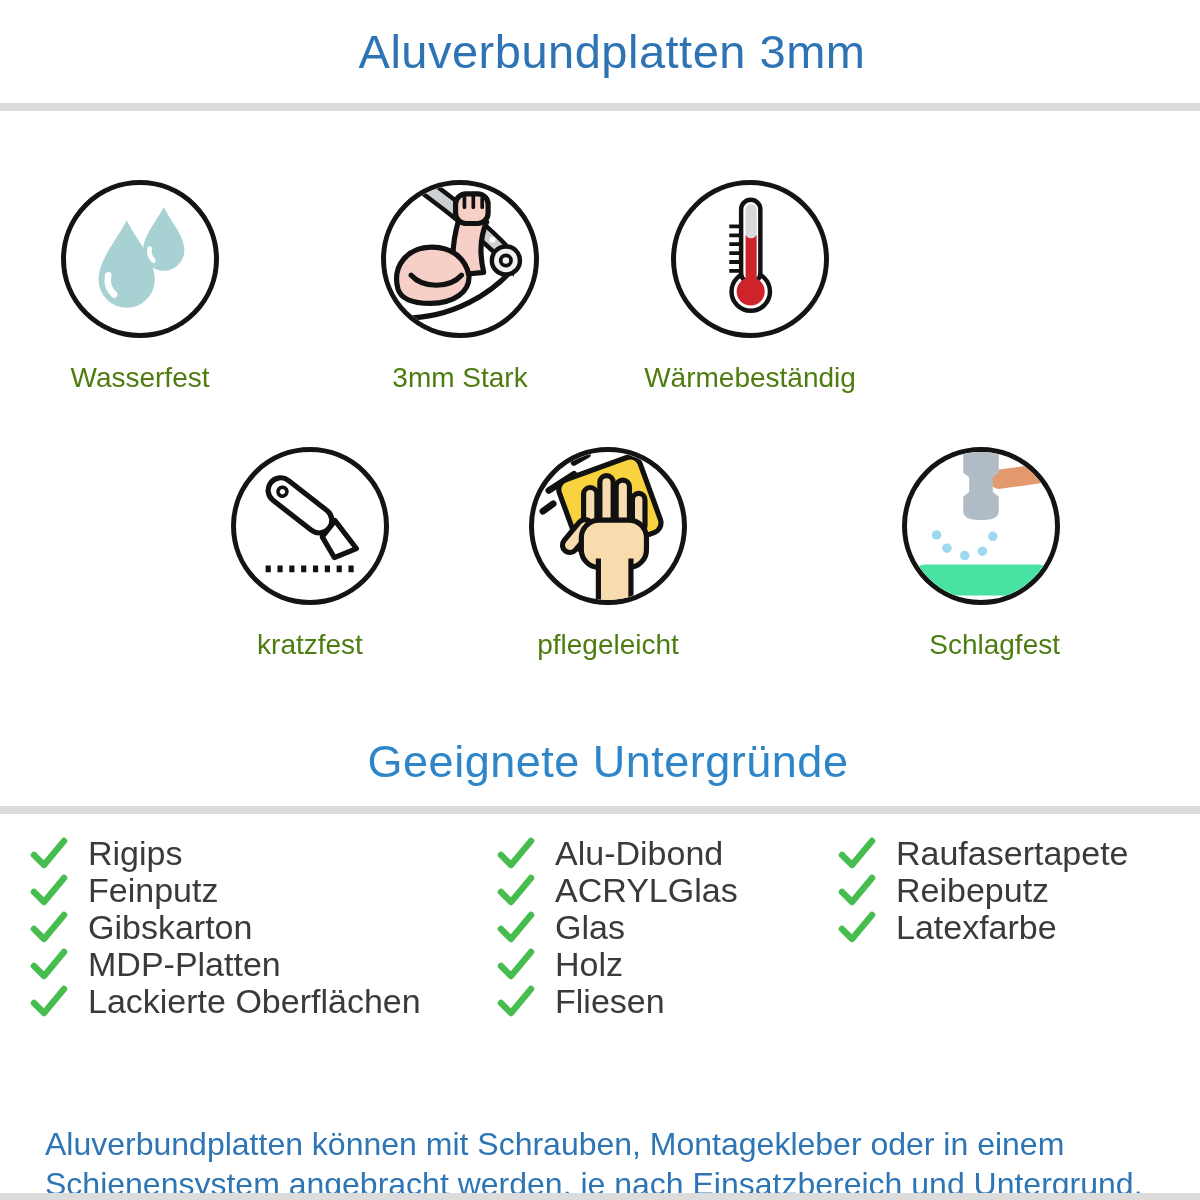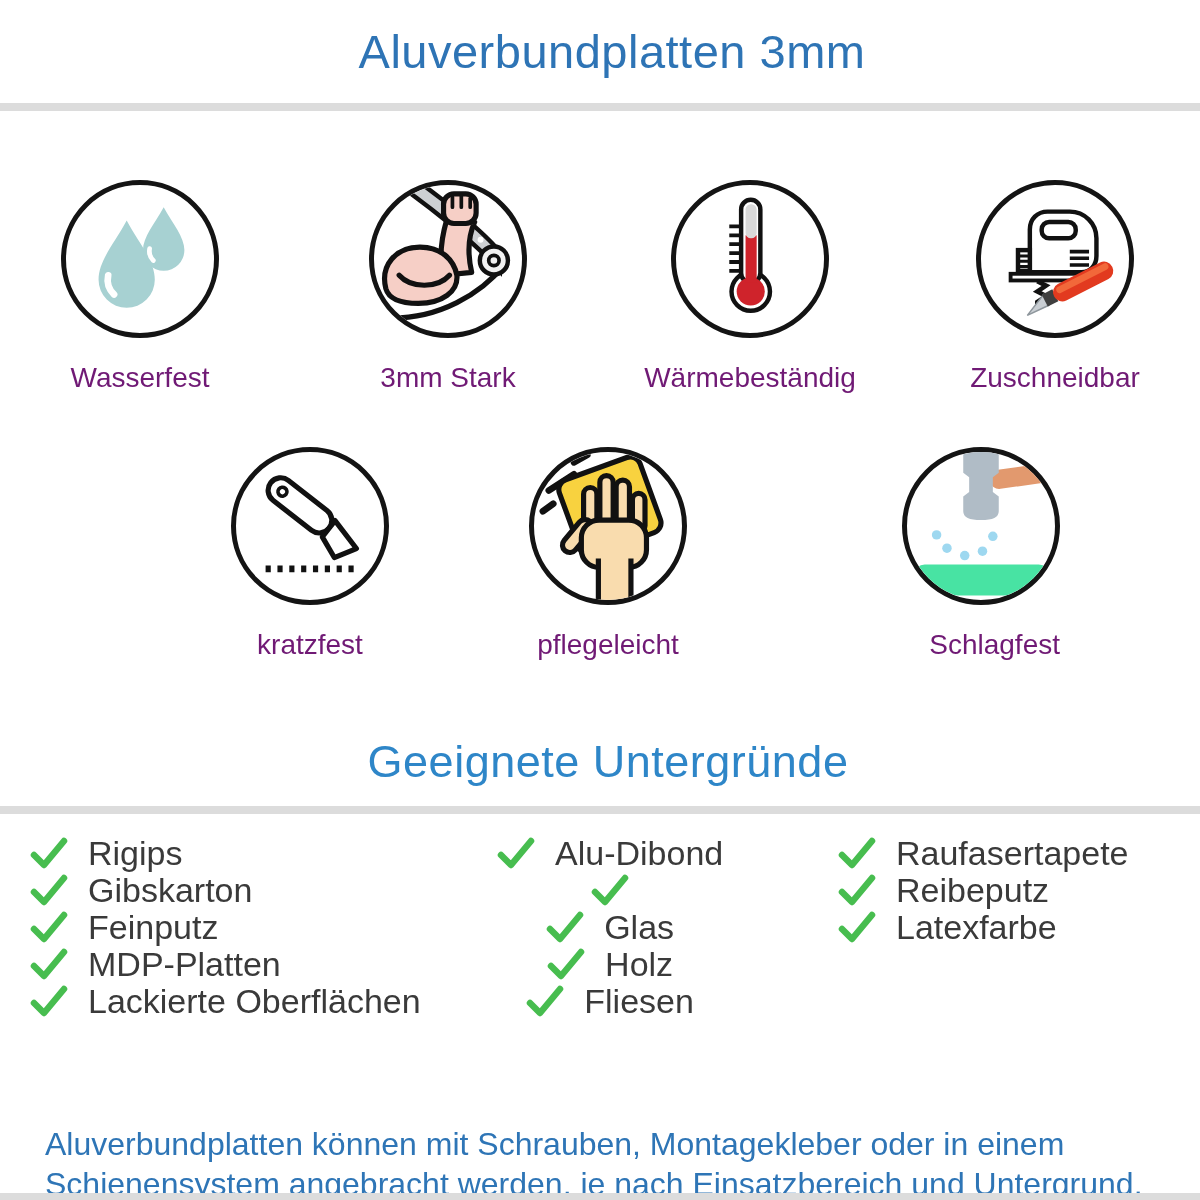--- a/index.html
+++ b/index.html
@@ -8,25 +8,25 @@
   .main-title{position:absolute;top:24px;left:0;width:100%;text-align:center;
         font-size:47px;color:#2e74b5;letter-spacing:0.5px;padding-left:12px;}
   .divider{position:absolute;left:0;width:100%;height:8px;background:#dcdcdc;}
   .divider.d1{top:103px;}
   .divider.d2{top:806px;}
   .divider.d3{top:1193px;height:7px;}
   .feature{position:absolute;width:280px;display:flex;flex-direction:column;align-items:center;}
   .circle{width:148px;height:148px;border:5px solid #141414;border-radius:50%;
         background:#fff;overflow:hidden;flex:0 0 auto;}
   .circle svg{width:100%;height:100%;display:block;}
-  .feature-label{margin-top:24px;font-size:28px;color:#701a75;white-space:nowrap;}
+  .feature-label{margin-top:24px;font-size:28px;color:#4d7c0f;white-space:nowrap;}
   .section-title{position:absolute;top:736px;left:8px;width:100%;text-align:center;
         font-size:45px;color:#2e86c8;letter-spacing:0.5px;}
   .surf-col{position:absolute;top:836px;display:flex;flex-direction:column;gap:3px;}
-  .surf-col.c1{left:30px;} .surf-col.c2{left:497px;align-items:center;} .surf-col.c3{left:838px;}
+  .surf-col.c1{left:30px;} .surf-col.c2{left:497px;} .surf-col.c3{left:838px;}
   .surf-item{display:flex;align-items:center;gap:20px;height:34px;
         font-size:34px;color:#3a3a3a;white-space:nowrap;}
   .check{width:38px;height:32px;flex:0 0 auto;}
   .footer{position:absolute;left:45px;top:1104px;width:1150px;
         font-size:32px;line-height:40px;color:#2e75b6;margin-top:20px;}
   .ol{stroke:#111;stroke-width:3.5;stroke-linejoin:round;stroke-linecap:round;}
 </style>
 </head>
 <body>
 
@@ -40,21 +40,21 @@
       <svg viewBox="0 0 100 100">
         <path d="M41,24 C33,39 22,51 22,64 a19,19 0 0 0 38,0 C60,51 49,39 41,24 Z" fill="#a7d1d2"></path>
         <path d="M66,15 C60,26 52,35 52,44 a14,14 0 0 0 28,0 C80,35 72,26 66,15 Z" fill="#a7d1d2"></path>
         <path d="M28.5,61 a14,14 0 0 0 4,13" stroke="#fff" stroke-width="4.5" fill="none" stroke-linecap="round"></path>
         <path d="M56.5,43 a9,9 0 0 0 2.5,8" stroke="#fff" stroke-width="3.2" fill="none" stroke-linecap="round"></path>
       </svg>
     </div>
     <div class="feature-label">Wasserfest</div>
   </div>
 
-  <div class="feature" style="top:180px;left:308px;">
+  <div class="feature" style="top:180px;left:320px;">
     <div class="circle">
       <svg viewBox="0 0 100 100">
         <path d="M88,54 C72,74 44,90 12,90" stroke="#111" stroke-width="3.5" fill="none"></path>
         <path d="M22,-8 C48,10 74,32 85,45 L85,58 C74,45 48,22 14,-2 Z" fill="#cdd0d3" stroke="#111" stroke-width="3"></path>
         <circle cx="62" cy="26" r="2" fill="#fff"></circle>
           <circle cx="72" cy="37" r="2" fill="#fff"></circle>
         <circle cx="81" cy="51" r="9.5" fill="#f2f2f2" stroke="#111" stroke-width="3"></circle>
         <circle cx="81" cy="51" r="3.5" fill="none" stroke="#111" stroke-width="2.5"></circle>
         <path class="ol" d="M49,24 C45,38 44,50 47,61 L66,59 C63,46 64,34 68,25 Z" fill="#f6cfc6"></path>
         <rect x="47" y="6" width="22" height="20" rx="7" fill="#f6cfc6" class="ol"></rect>
@@ -73,40 +73,20 @@
         <circle cx="50.5" cy="72" r="13" fill="#fff" stroke="#111" stroke-width="3"></circle>
         <rect x="44" y="10" width="13" height="56" rx="6.5" fill="#fff" stroke="#111" stroke-width="3"></rect>
         <circle cx="50.5" cy="72" r="9.5" fill="#cf232b"></circle>
         <rect x="47" y="34" width="7.5" height="32" fill="#cf232b"></rect>
         <rect x="47" y="13" width="7.5" height="23" rx="3.5" fill="#d9d9d9"></rect>
       </svg>
     </div>
     <div class="feature-label">Wärmebeständig</div>
   </div>
 
-  <div class="feature" style="top:180px;left:915px;">
-    <div class="circle">
-      <svg viewBox="0 0 100 100">
-        <path d="M33,59 L33,30 C33,23 38,18 45,18 L60,18 C70,18 78,26 78,36 L78,48 C78,54 74,59 68,59 Z" fill="#fff" stroke="#111" stroke-width="3"></path>
-        <rect x="41" y="25" width="23" height="11" rx="5" fill="#fff" stroke="#111" stroke-width="3"></rect>
-        <path d="M60,45 h13 M60,49.5 h13 M60,54 h13" stroke="#111" stroke-width="2.4"></path>
-        <rect x="25" y="44" width="8" height="14" fill="#fff" stroke="#111" stroke-width="3"></rect>
-        <path d="M25,48 h8 M25,51.5 h8 M25,55 h8" stroke="#111" stroke-width="2"></path>
-        <rect x="20" y="60" width="50" height="4.5" fill="#fff" stroke="#111" stroke-width="2.6"></rect>
-        <path d="M38,65 l6,3 l-6,4 l6,3 l-6,4 v4" stroke="#111" stroke-width="3" fill="none"></path>
-        <g transform="translate(0,-6) rotate(-27 58 76)">
-          <polygon points="26,80 42,72.5 42,80.5" fill="#c9ced3" stroke="#8e969c" stroke-width="1"></polygon>
-          <rect x="41" y="72" width="8" height="9" fill="#3f3f3f"></rect>
-          <rect x="48" y="70.5" width="44" height="12.5" rx="6" fill="#e23a1f"></rect>
-          <rect x="51" y="72.2" width="39" height="4.6" rx="2.3" fill="#f2683a"></rect>
-        </g>
-      </svg>
-    </div>
-    <div class="feature-label">Zuschneidbar</div>
-  </div>
 
   <div class="feature" style="top:447px;left:170px;">
     <div class="circle">
       <svg viewBox="0 0 100 100">
         <g transform="rotate(38 50 42)">
           <rect x="16" y="33" width="50" height="17" rx="8.5" fill="#fff" class="ol"></rect>
           <circle cx="26" cy="41.5" r="3" fill="none" stroke="#111" stroke-width="2.5"></circle>
           <polygon points="66,35 89,41 81,55 66,49" fill="#fff" class="ol"></polygon>
         </g>
         <line x1="20" y1="79" x2="84" y2="79" stroke="#111" stroke-width="4.5" stroke-dasharray="3.5 4.5"></line>
@@ -163,32 +143,32 @@
     <div class="surf-item">
       <svg class="check" viewBox="0 0 38 32">
           <path d="M4,18 L14,28 L34,4" stroke="#47bd4f" stroke-width="6.5" fill="none" stroke-linecap="round" stroke-linejoin="round"></path>
         </svg>
       <span>Rigips</span>
     </div>
     <div class="surf-item">
       <svg class="check" viewBox="0 0 38 32">
           <path d="M4,18 L14,28 L34,4" stroke="#47bd4f" stroke-width="6.5" fill="none" stroke-linecap="round" stroke-linejoin="round"></path>
         </svg>
+      <span>Feinputz</span>
+    </div>
+    <div class="surf-item">
+      <svg class="check" viewBox="0 0 38 32">
+          <path d="M4,18 L14,28 L34,4" stroke="#47bd4f" stroke-width="6.5" fill="none" stroke-linecap="round" stroke-linejoin="round"></path>
+        </svg>
       <span>Gibskarton</span>
     </div>
     <div class="surf-item">
       <svg class="check" viewBox="0 0 38 32">
           <path d="M4,18 L14,28 L34,4" stroke="#47bd4f" stroke-width="6.5" fill="none" stroke-linecap="round" stroke-linejoin="round"></path>
         </svg>
-      <span>Feinputz</span>
-    </div>
-    <div class="surf-item">
-      <svg class="check" viewBox="0 0 38 32">
-          <path d="M4,18 L14,28 L34,4" stroke="#47bd4f" stroke-width="6.5" fill="none" stroke-linecap="round" stroke-linejoin="round"></path>
-        </svg>
       <span>MDP-Platten</span>
     </div>
     <div class="surf-item">
       <svg class="check" viewBox="0 0 38 32">
           <path d="M4,18 L14,28 L34,4" stroke="#47bd4f" stroke-width="6.5" fill="none" stroke-linecap="round" stroke-linejoin="round"></path>
         </svg>
       <span>Lackierte Oberflächen</span>
     </div>
   </div>
 
@@ -196,20 +176,21 @@
     <div class="surf-item">
       <svg class="check" viewBox="0 0 38 32">
           <path d="M4,18 L14,28 L34,4" stroke="#47bd4f" stroke-width="6.5" fill="none" stroke-linecap="round" stroke-linejoin="round"></path>
         </svg>
       <span>Alu-Dibond</span>
     </div>
     <div class="surf-item">
       <svg class="check" viewBox="0 0 38 32">
           <path d="M4,18 L14,28 L34,4" stroke="#47bd4f" stroke-width="6.5" fill="none" stroke-linecap="round" stroke-linejoin="round"></path>
         </svg>
+      <span>ACRYLGlas</span>
     </div>
     <div class="surf-item">
       <svg class="check" viewBox="0 0 38 32">
           <path d="M4,18 L14,28 L34,4" stroke="#47bd4f" stroke-width="6.5" fill="none" stroke-linecap="round" stroke-linejoin="round"></path>
         </svg>
       <span>Glas</span>
     </div>
     <div class="surf-item">
       <svg class="check" viewBox="0 0 38 32">
           <path d="M4,18 L14,28 L34,4" stroke="#47bd4f" stroke-width="6.5" fill="none" stroke-linecap="round" stroke-linejoin="round"></path>

